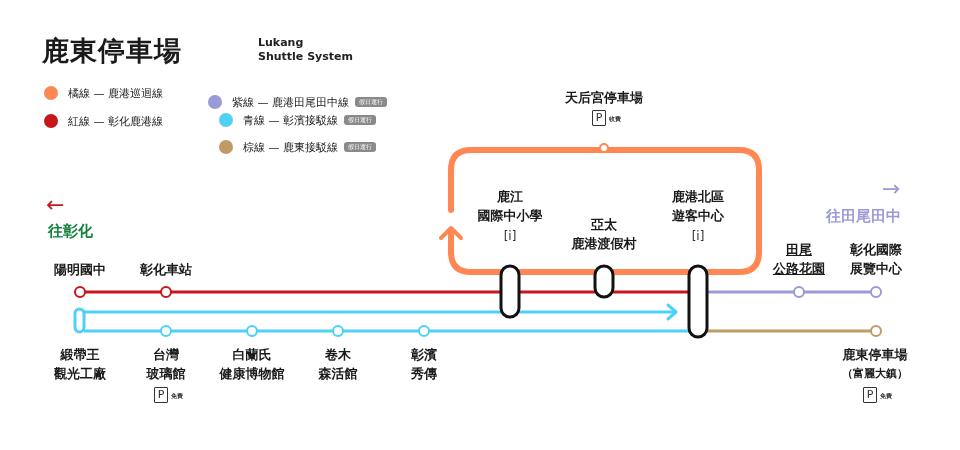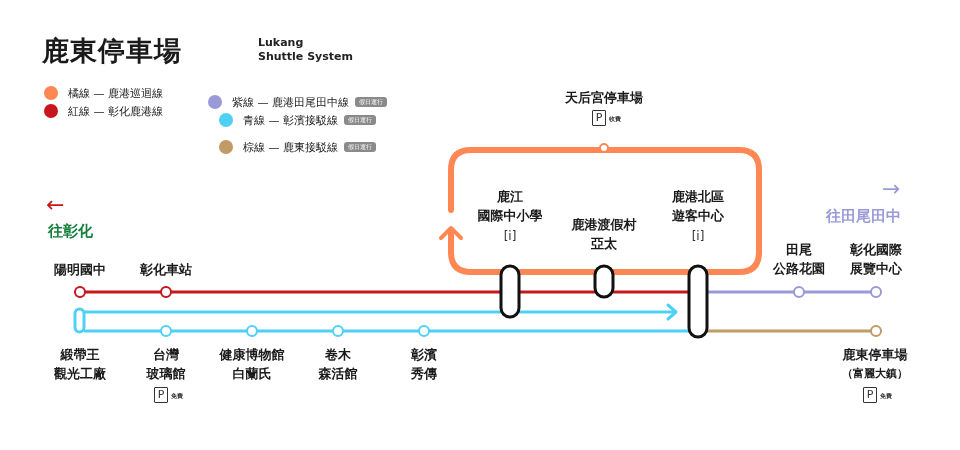--- a/index.html
+++ b/index.html
@@ -28,21 +28,21 @@
 <div class="abs subtitle">
   <div>Lukang</div>
   <div>Shuttle System</div>
 </div>
 
 <div class="abs" style="left:44px; top:84px;">
   <div class="legend-item">
     <span class="legend-dot" style="background:#FF8754"></span>
     <span class="legend-text">橘線 — 鹿港巡迴線</span>
   </div>
-  <div class="legend-item" style="margin-top:0">
+  <div class="legend-item" style="margin-top:10px">
     <span class="legend-dot" style="background:#C8161D"></span>
     <span class="legend-text">紅線 — 彰化鹿港線</span>
   </div>
 </div>
 <div class="abs" style="left:208px; top:84px;">
   <div class="legend-item" style="margin-top:9px">
     <span class="legend-dot" style="background:#9A9AD9"></span>
     <span class="legend-text">紫線 — 鹿港田尾田中線</span>
     <span class="badge">假日運行</span>
   </div>
@@ -102,38 +102,38 @@
   </div>
 </div>
 
 <div class="abs station" style="left:460px; top:187px; width:100px;">
   <div>鹿江</div>
   <div>國際中小學</div>
   <div class="info-box" style="margin-top:2px;">[<span>i</span>]</div>
 </div>
 
 <div class="abs station" style="left:554px; top:215px; width:100px;">
+  <div>亞太</div>
   <div>鹿港渡假村</div>
-  <div>亞太</div>
 </div>
 
 <div class="abs station" style="left:648px; top:187px; width:100px;">
   <div>鹿港北區</div>
   <div>遊客中心</div>
   <div class="info-box" style="margin-top:2px;">[<span>i</span>]</div>
 </div>
 
 <div class="abs station" style="left:38px; top:260px; width:84px;">
   <div>陽明國中</div>
 </div>
 <div class="abs station" style="left:124px; top:260px; width:84px;">
   <div>彰化車站</div>
 </div>
 
-<div class="abs station" style="left:759px; top:240px; width:80px;">
+<div class="abs station" style="left:759px; top:240px; width:80px;text-decoration:underline;">
   <div>田尾</div>
   <div>公路花園</div>
 </div>
 <div class="abs station" style="left:836px; top:240px; width:80px;">
   <div>彰化國際</div>
   <div>展覽中心</div>
 </div>
 
 <div class="abs station" style="left:38px; top:345px; width:84px;">
   <div>緞帶王</div>
@@ -141,22 +141,22 @@
 </div>
 <div class="abs station" style="left:124px; top:345px; width:84px;">
   <div>台灣</div>
   <div>玻璃館</div>
   <div class="park" style="margin-top:4px;">
     <span class="park-box">P</span>
     <span class="park-note">免費</span>
   </div>
 </div>
 <div class="abs station" style="left:202px; top:345px; width:100px;">
+  <div>白蘭氏</div>
   <div>健康博物館</div>
-  <div>白蘭氏</div>
 </div>
 <div class="abs station" style="left:296px; top:345px; width:84px;">
   <div>卷木</div>
   <div>森活館</div>
 </div>
 <div class="abs station" style="left:382px; top:345px; width:84px;">
   <div>彰濱</div>
   <div>秀傳</div>
 </div>
 

